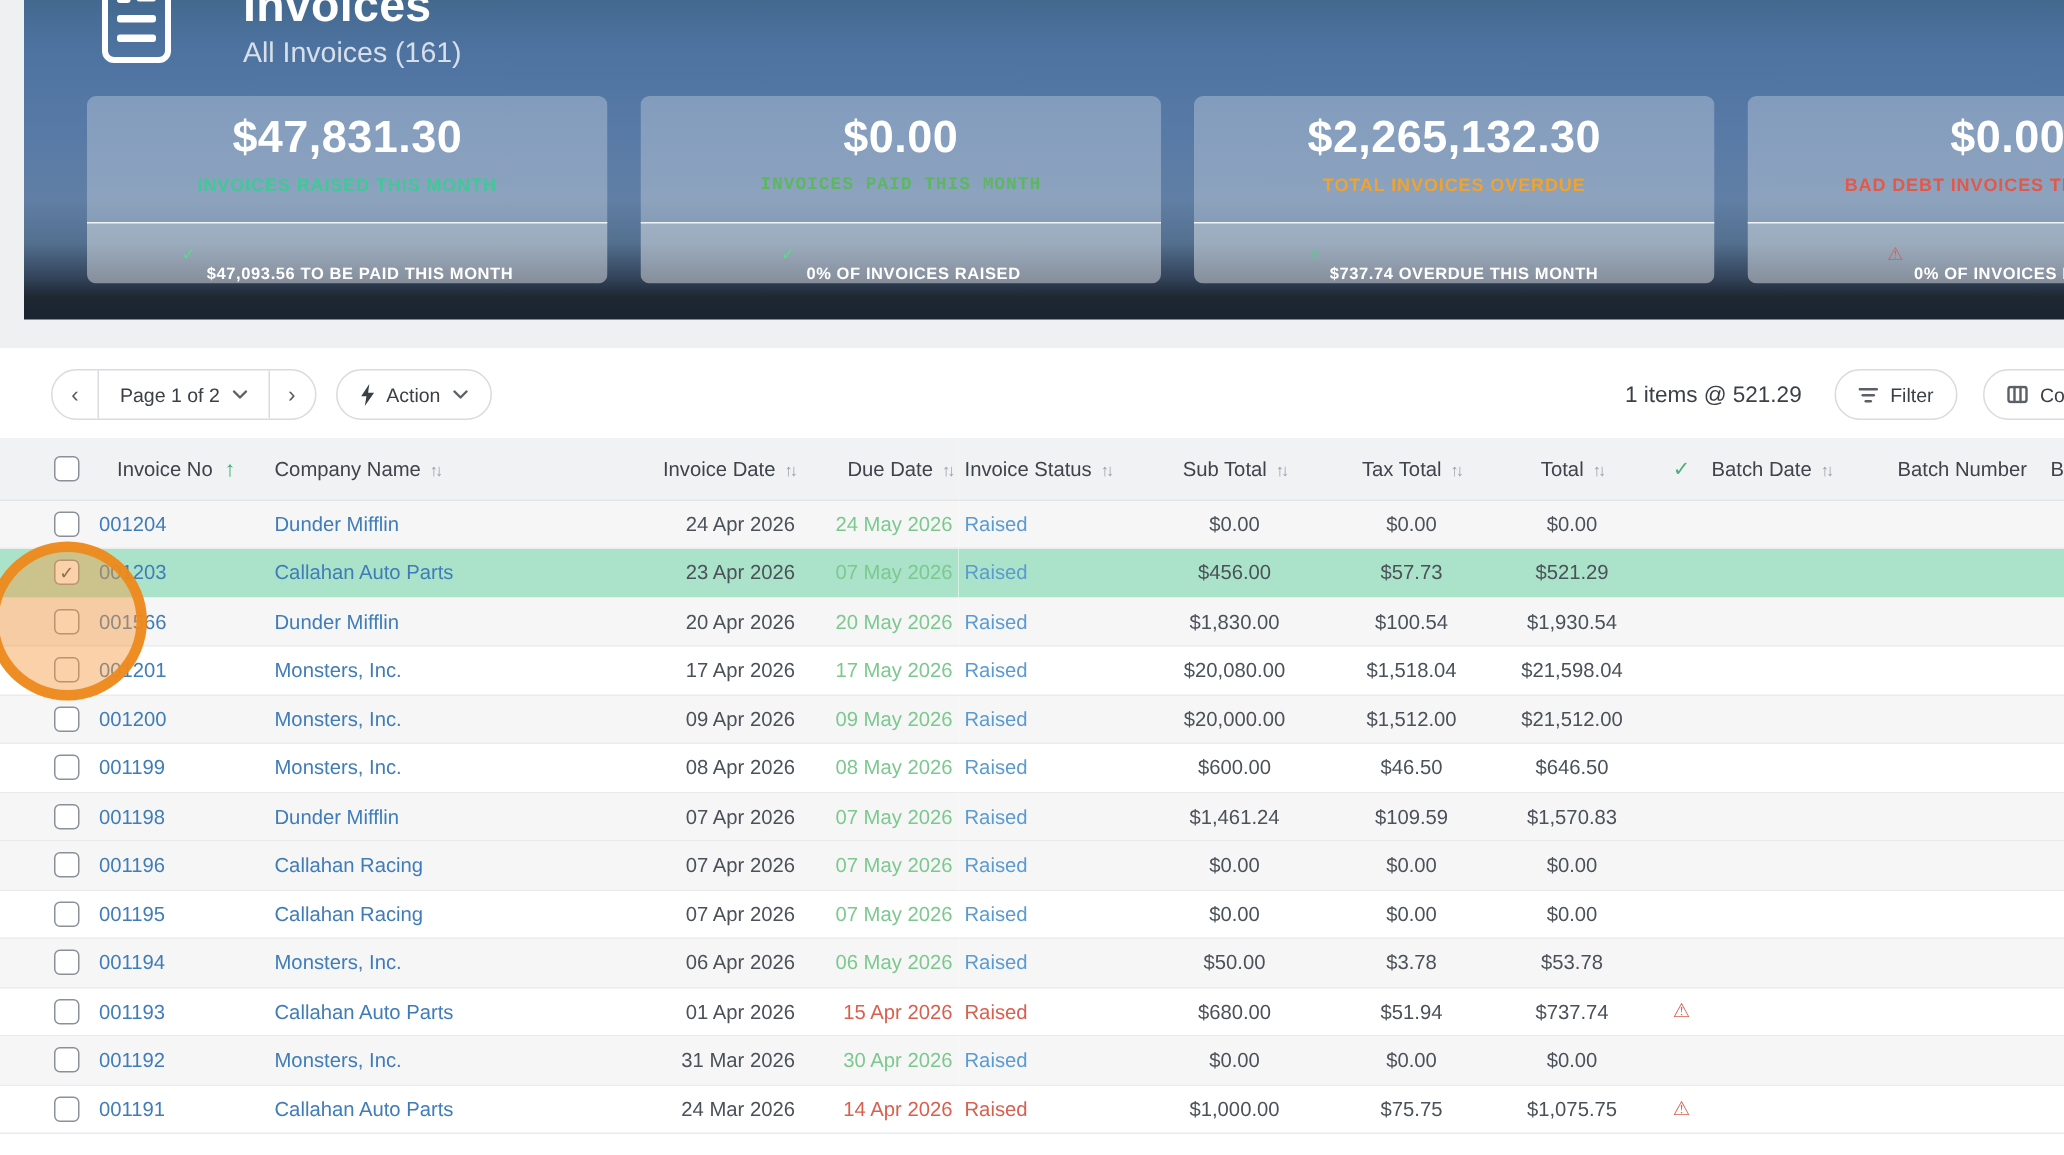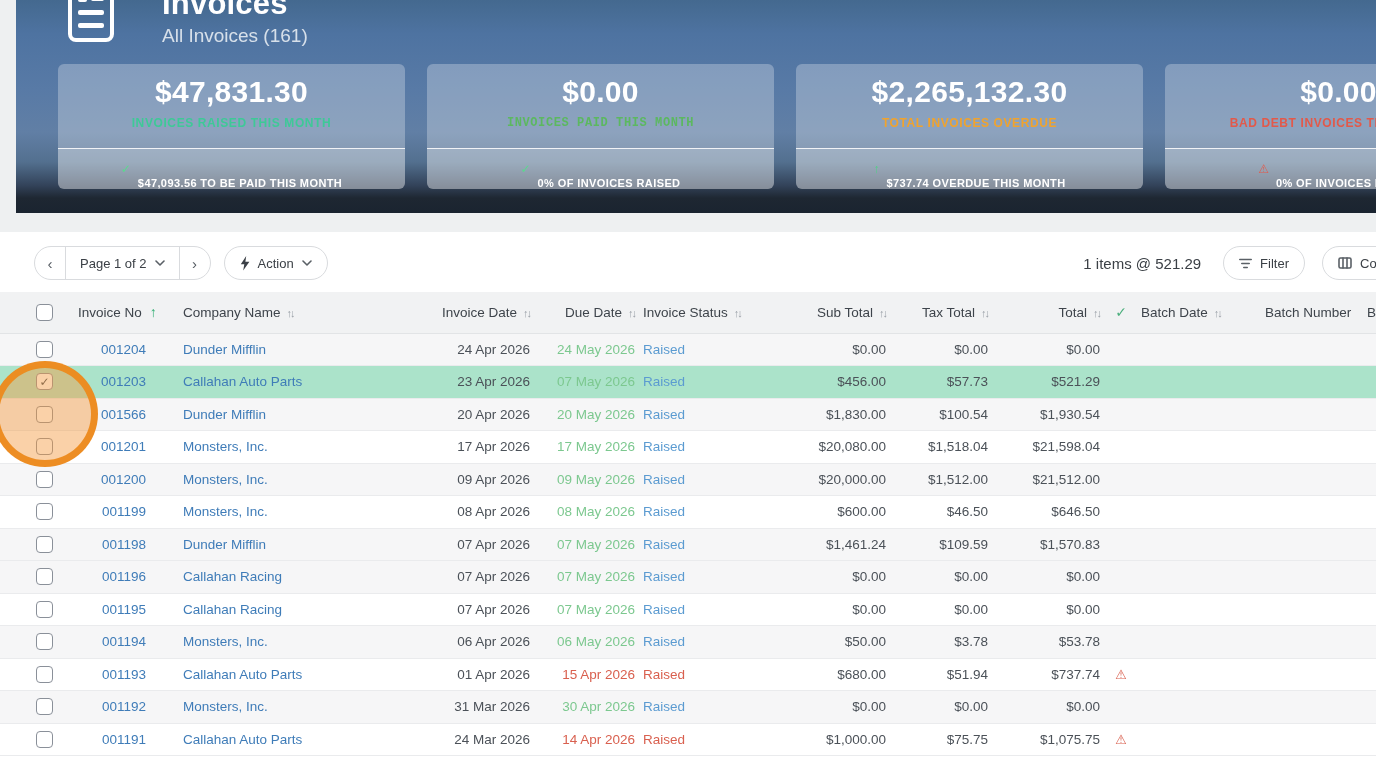--- a/index.html
+++ b/index.html
@@ -54,26 +54,26 @@
 
   
   table { position:absolute; top:60px; left:0; width:1376px; table-layout:fixed; border-collapse:collapse; }
   thead th { height:41px; background:#f1f2f3; border-bottom:1px solid #e2e4e6; font-size:13.5px;
     font-weight:500; color:#3e444b; white-space:nowrap; cursor:pointer; }
   tbody td { height:32.5px; font-size:13.5px; color:#4b5158; white-space:nowrap; overflow:hidden;
     border-bottom:1px solid #eaebed; }
   tbody tr.stripe td { background:#f6f6f7; }
   tbody tr.selected td { background:var(--selected-bg); }
   .c0 { padding-left:36px; text-align:left; }
-  th.c1 { text-align:left; padding-left:12px; } td.c1 { text-align:right; padding-right:16px; }
+  th.c1 { text-align:left; padding-left:12px; } td.c1 { text-align:left; padding-right:16px; }
   .c2 { text-align:left; padding-left:21px; }
   .c3 { text-align:right; padding-right:8px; }
   .c4 { text-align:right; padding-right:4px; }
   .c5 { text-align:left; padding-left:4px; }
-  .c6,.c7,.c8 { text-align:right; padding-right:8px; }
+  .c6,.c7,.c8 { text-align:center; padding-right:8px; }
   .c9 { text-align:center; }
   .c10,.c11,.c12 { text-align:left; padding-left:7px; }
   .sort-both { font-size:11px; color:#9aa0a7; letter-spacing:-2px; margin-left:6px; }
   .sort-asc { font-size:14px; font-weight:700; color:#2fae71; margin-left:8px; }
   .hdr-check { color:#4caf7d; font-size:14px; font-weight:700; }
   a.cell-link { color:var(--link-color); text-decoration:none; cursor:pointer; }
   .due-green { color:var(--due-green); }
   .overdue-red { color:var(--overdue-red); }
   .status-blue { color:var(--status-blue); }
   .warn-tri { color:var(--overdue-red); font-size:13px; }

